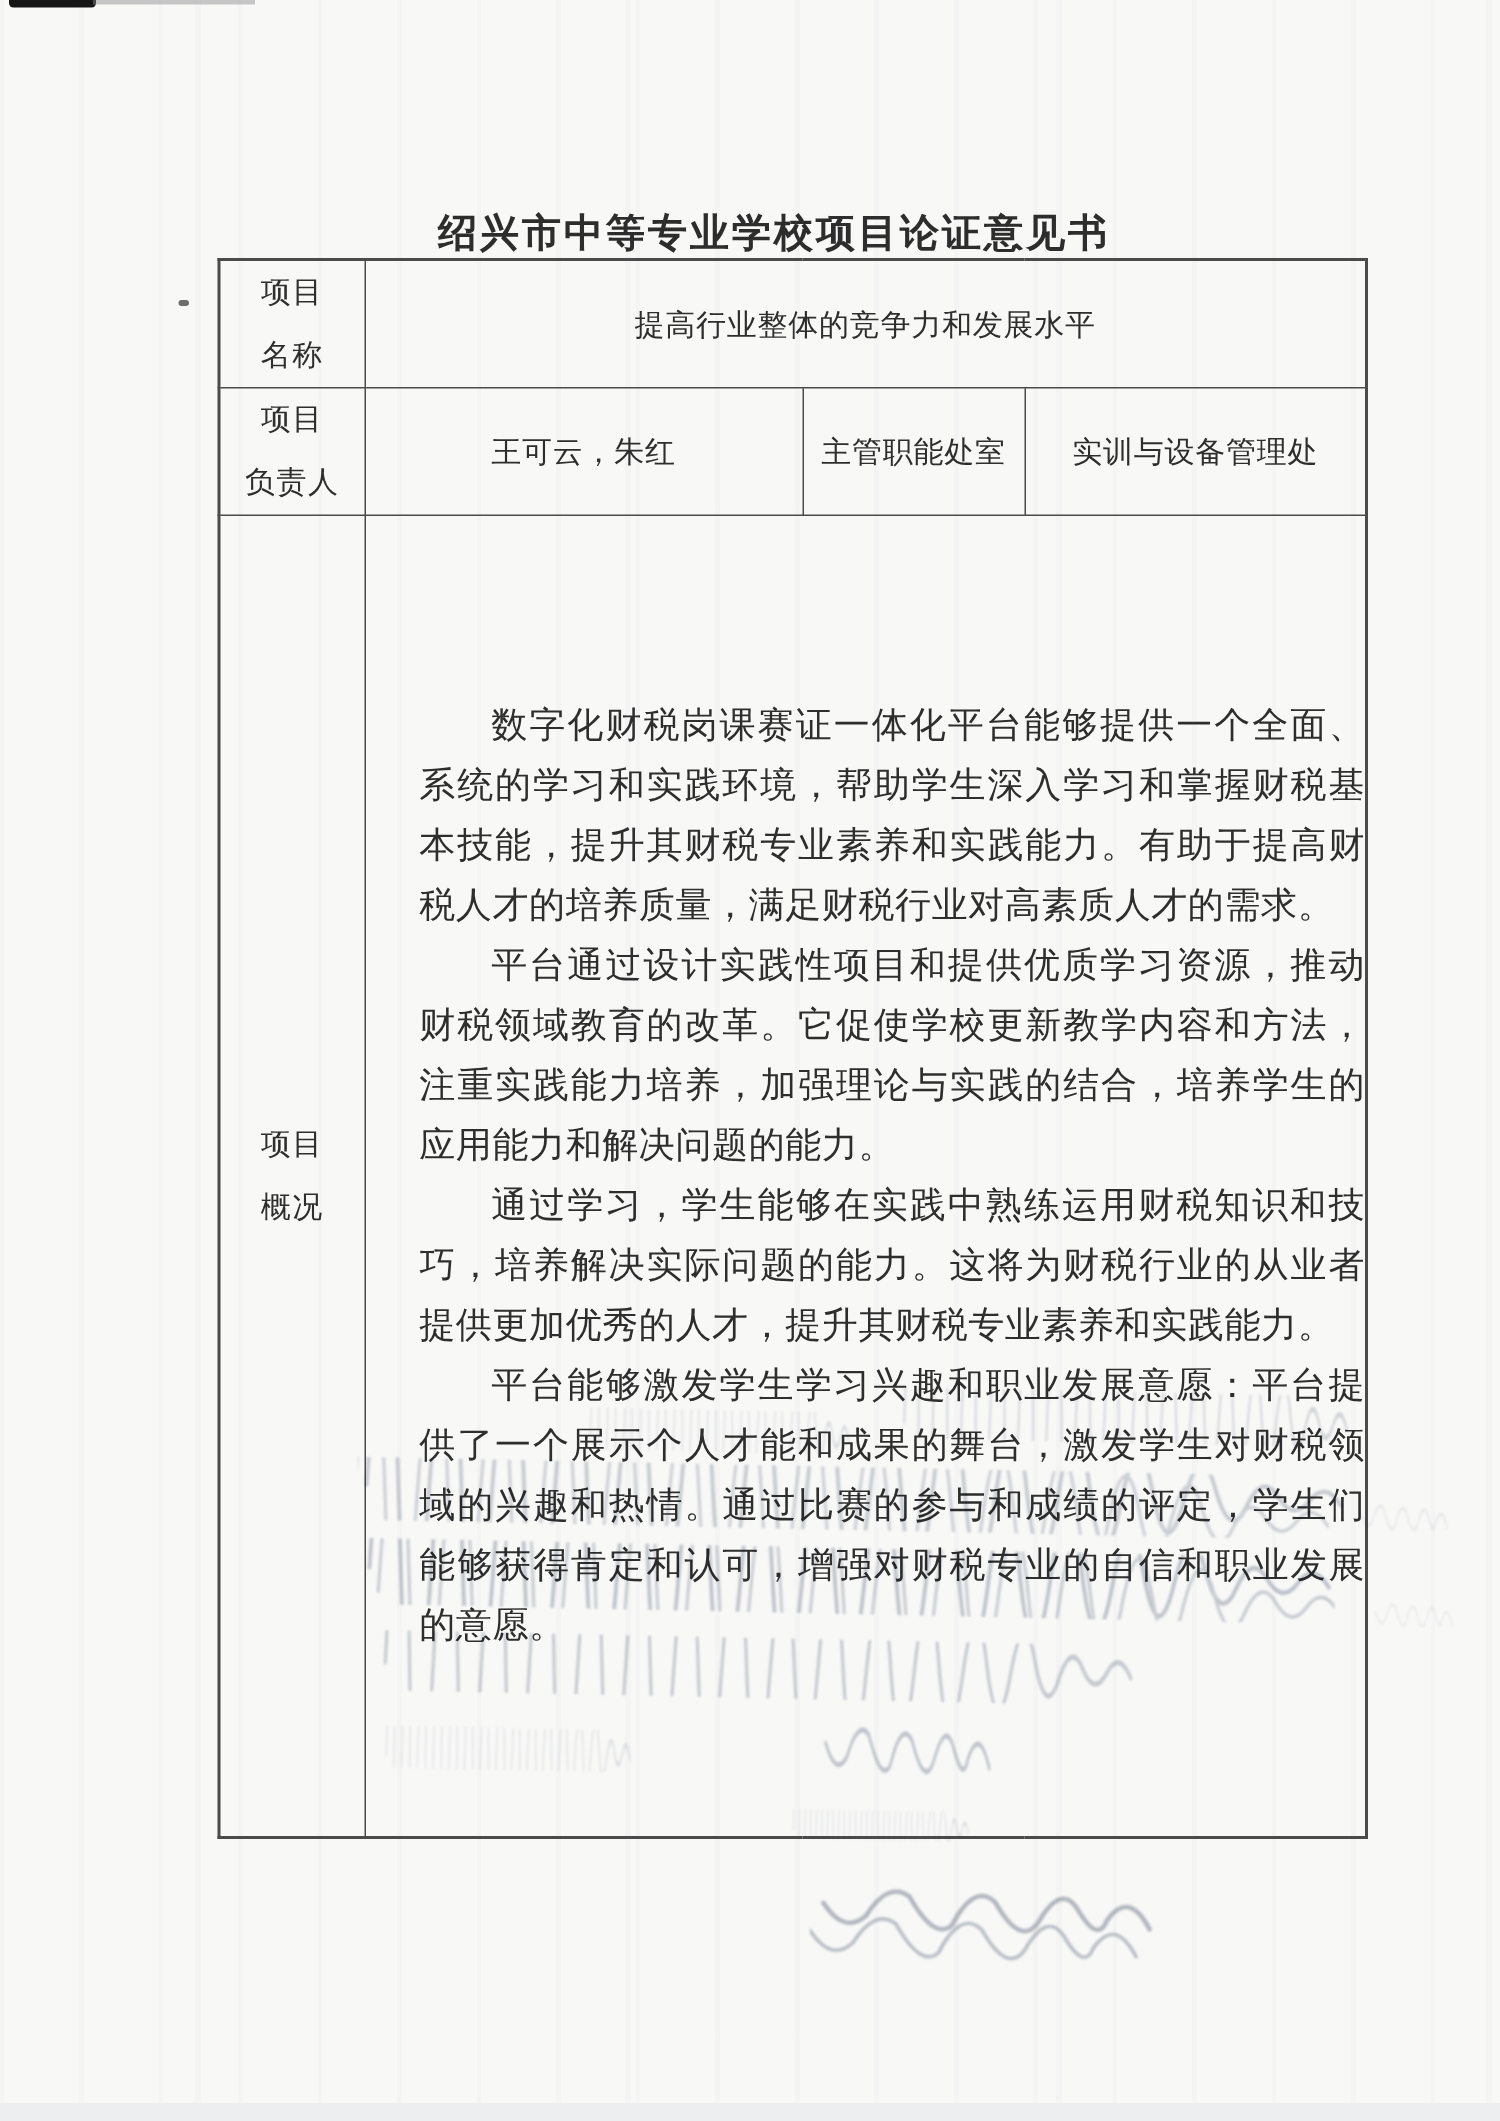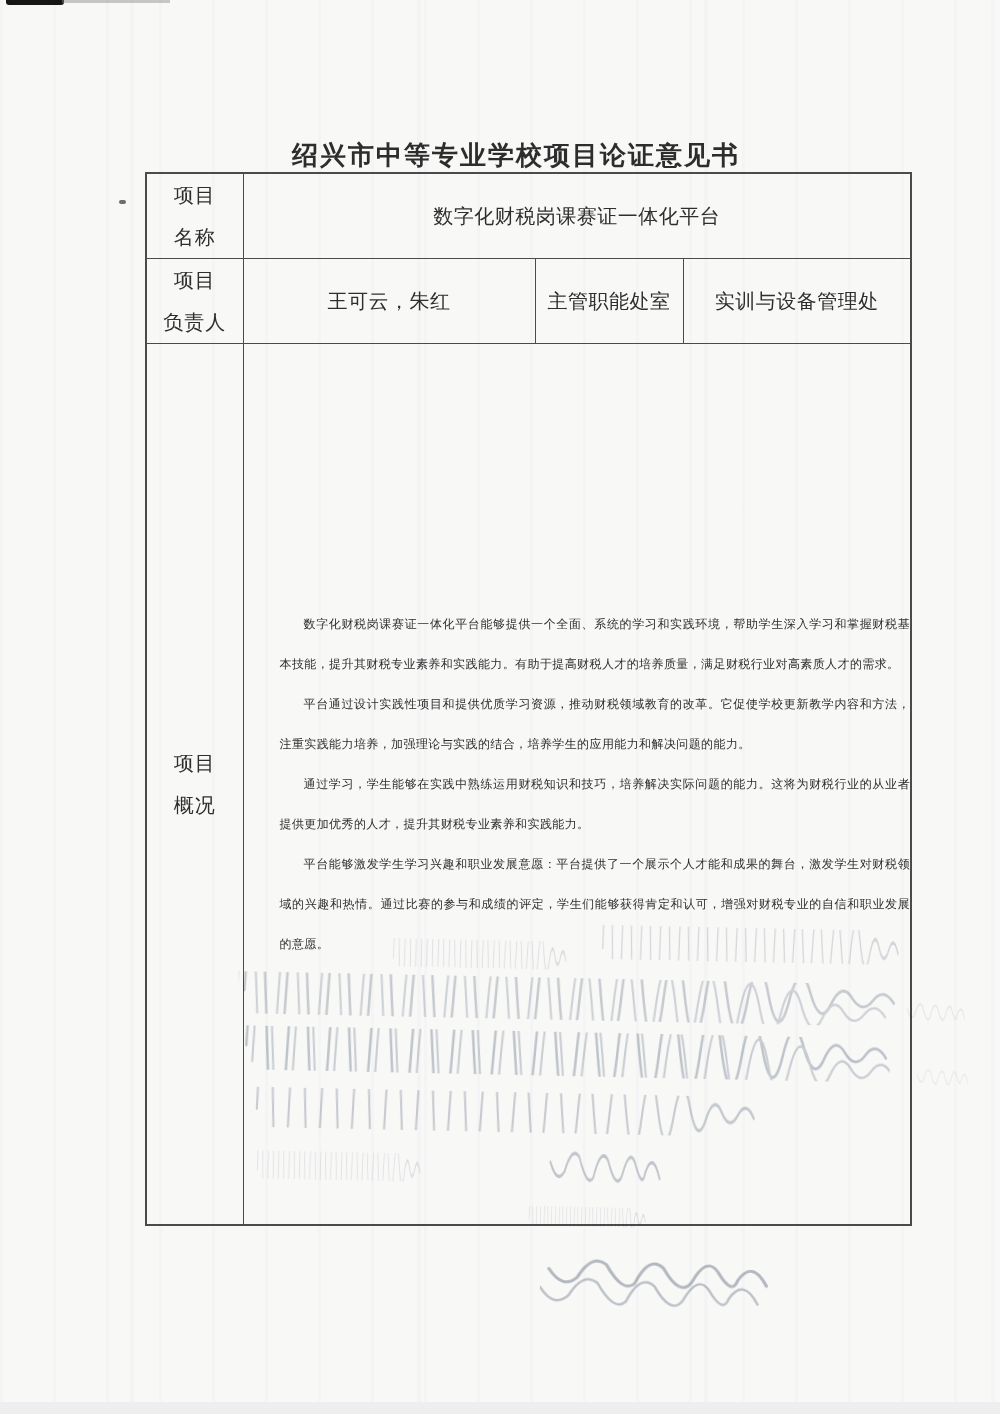--- a/index.html
+++ b/index.html
@@ -27,21 +27,21 @@
     color:#2e2e2e; z-index:1;
   }
   table.form { border:2px solid #4b4b4b; }
   table.form td { border:1px solid #4b4b4b; padding:0; text-align:center; vertical-align:middle; font-size:20px; }
   .label-cell { line-height:42px; }
   .label-line { display:block; text-align:center; letter-spacing:1px; }
   .value-cell { letter-spacing:0.5px; }
   .overview-cell { vertical-align:top; text-align:left; padding:7px 6px 0 10px; }
   .para {
     margin:0; text-indent:2em; text-align:justify;
-    font-size:12px; line-height:40px; letter-spacing:0.4px; color:#2e2e2e;padding-left:36px;
+    font-size:24px; line-height:40px; letter-spacing:0.4px; color:#2e2e2e;padding-left:36px;
   }
   
   .smudge-a { position:absolute; left:6px; top:0; width:58px; height:5px; background:#161616; border-radius:0 0 3px 3px; z-index:4; }
   .smudge-b { position:absolute; left:62px; top:0; width:108px; height:3px; background:#8a8a8a; opacity:.45; z-index:4; }
   .margin-dot { position:absolute; left:119px; top:200px; width:7px; height:4px; background:#555; border-radius:2px; opacity:.85; z-index:4; }
   .bottom-band { position:absolute; left:0; top:1402px; width:100%; height:12px; background:#eceef0; z-index:4; }
   .bleed {
     position:absolute; z-index:3; pointer-events:none;
     mix-blend-mode:multiply; filter:blur(0.6px);
     transform:scaleX(-1) rotate(-1.2deg);
@@ -74,21 +74,21 @@
         <col style="width:148px">
         <col style="width:228px">
     </colgroup>
 
     <tbody>
         <tr style="height:80px">
       <td class="label-cell">
         <span class="label-line">项目</span>
         <span class="label-line">名称</span>
       </td>
-      <td class="value-cell" colspan="3">数字化财税岗课赛证一体化平台</td>
+      <td class="value-cell" colspan="3">提高行业整体的竞争力和发展水平</td>
     </tr>
 
     <tr style="height:81px">
       <td class="label-cell">
         <span class="label-line">项目</span>
         <span class="label-line">负责人</span>
       </td>
       <td class="value-cell">王可云，朱红</td>
       <td class="value-cell">主管职能处室</td>
       <td class="value-cell">实训与设备管理处</td>

